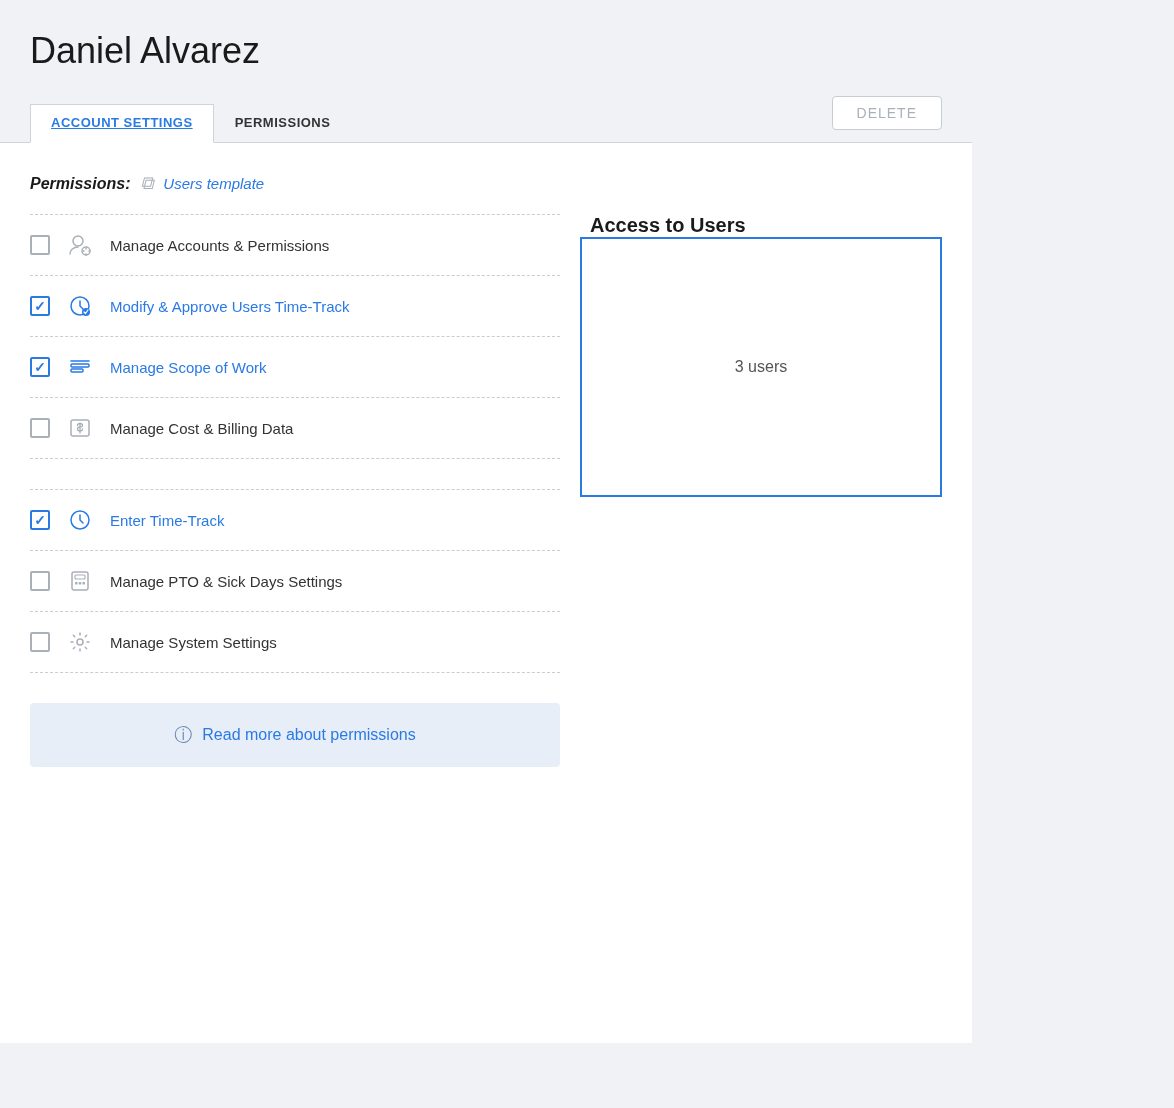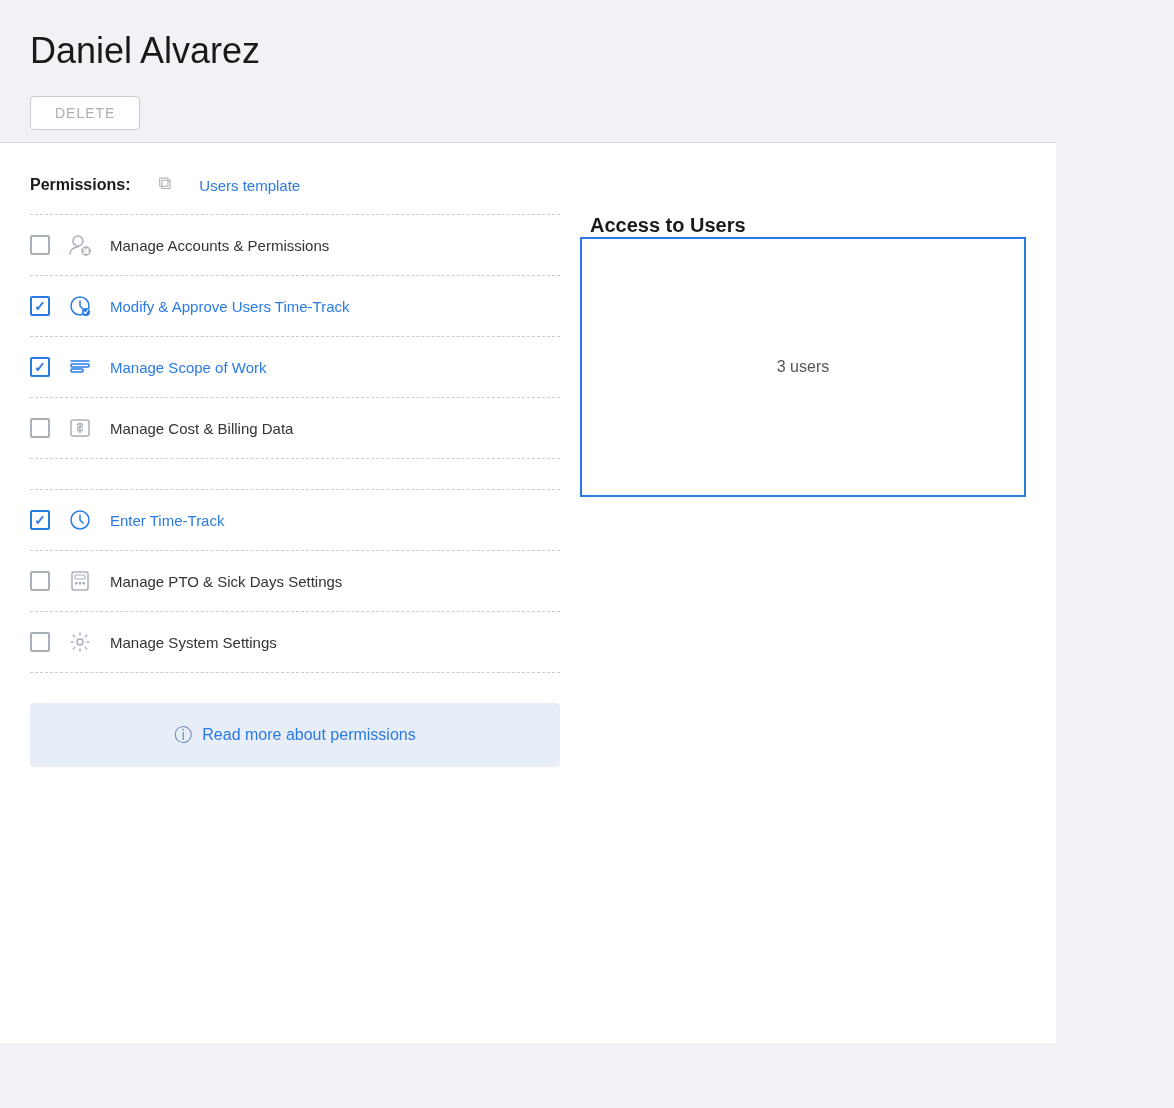--- a/index.html
+++ b/index.html
@@ -5,21 +5,21 @@
     * { box-sizing: border-box; margin: 0; padding: 0; }
     body {
       font-family: -apple-system, BlinkMacSystemFont, 'Segoe UI', Arial, sans-serif;
       background: #f0f2f5;
       min-height: 1108px;
       width: 1174px;
     }
 
     .page-container {
       background: #f0f2f5;
-      width: 1056px;
+      width: 972px;
       min-height: 1108px;
     }
 
     
     .header {
       background: #f0f2f5;
       padding: 30px 30px 0 30px;
     }
     .page-title {
       font-size: 36px;
@@ -91,22 +91,23 @@
 
     
     .permissions-header-row {
       display: flex;
       align-items: flex-start;
       justify-content: space-between;
       margin-bottom: 20px;
     }
     .permissions-label-group {
       display: flex;
-      align-items: flex-end;
-      gap: 28px;
+      align-items: center;
+      gap: 10px;
+      font-style: italic;
     }
     .permissions-label {
       font-size: 16px;
       font-weight: 700;
       color: #1a1a1a;
     }
     .copy-icon {
       color: #aab0b8;
       font-size: 18px;
       cursor: pointer;
@@ -288,20 +289,24 @@
 </head>
 <body>
 
 <div class="page-container">
 
   <div class="header">
     <h1 class="page-title">Daniel Alvarez</h1>
   </div>
 
   <div class="tab-bar">
+    <div class="tabs">
+      <div class="tab active">ACCOUNT SETTINGS</div>
+      <div class="tab inactive">PERMISSIONS</div>
+    </div>
     <button class="delete-btn">DELETE</button>
   </div>
 
   <div class="main-content">
 
     <div class="permissions-header-row">
       <div class="permissions-label-group">
         <span class="permissions-label">Permissions:</span>
         <span class="copy-icon">⧉</span>
         <a class="apply-template-link">Users template</a>

